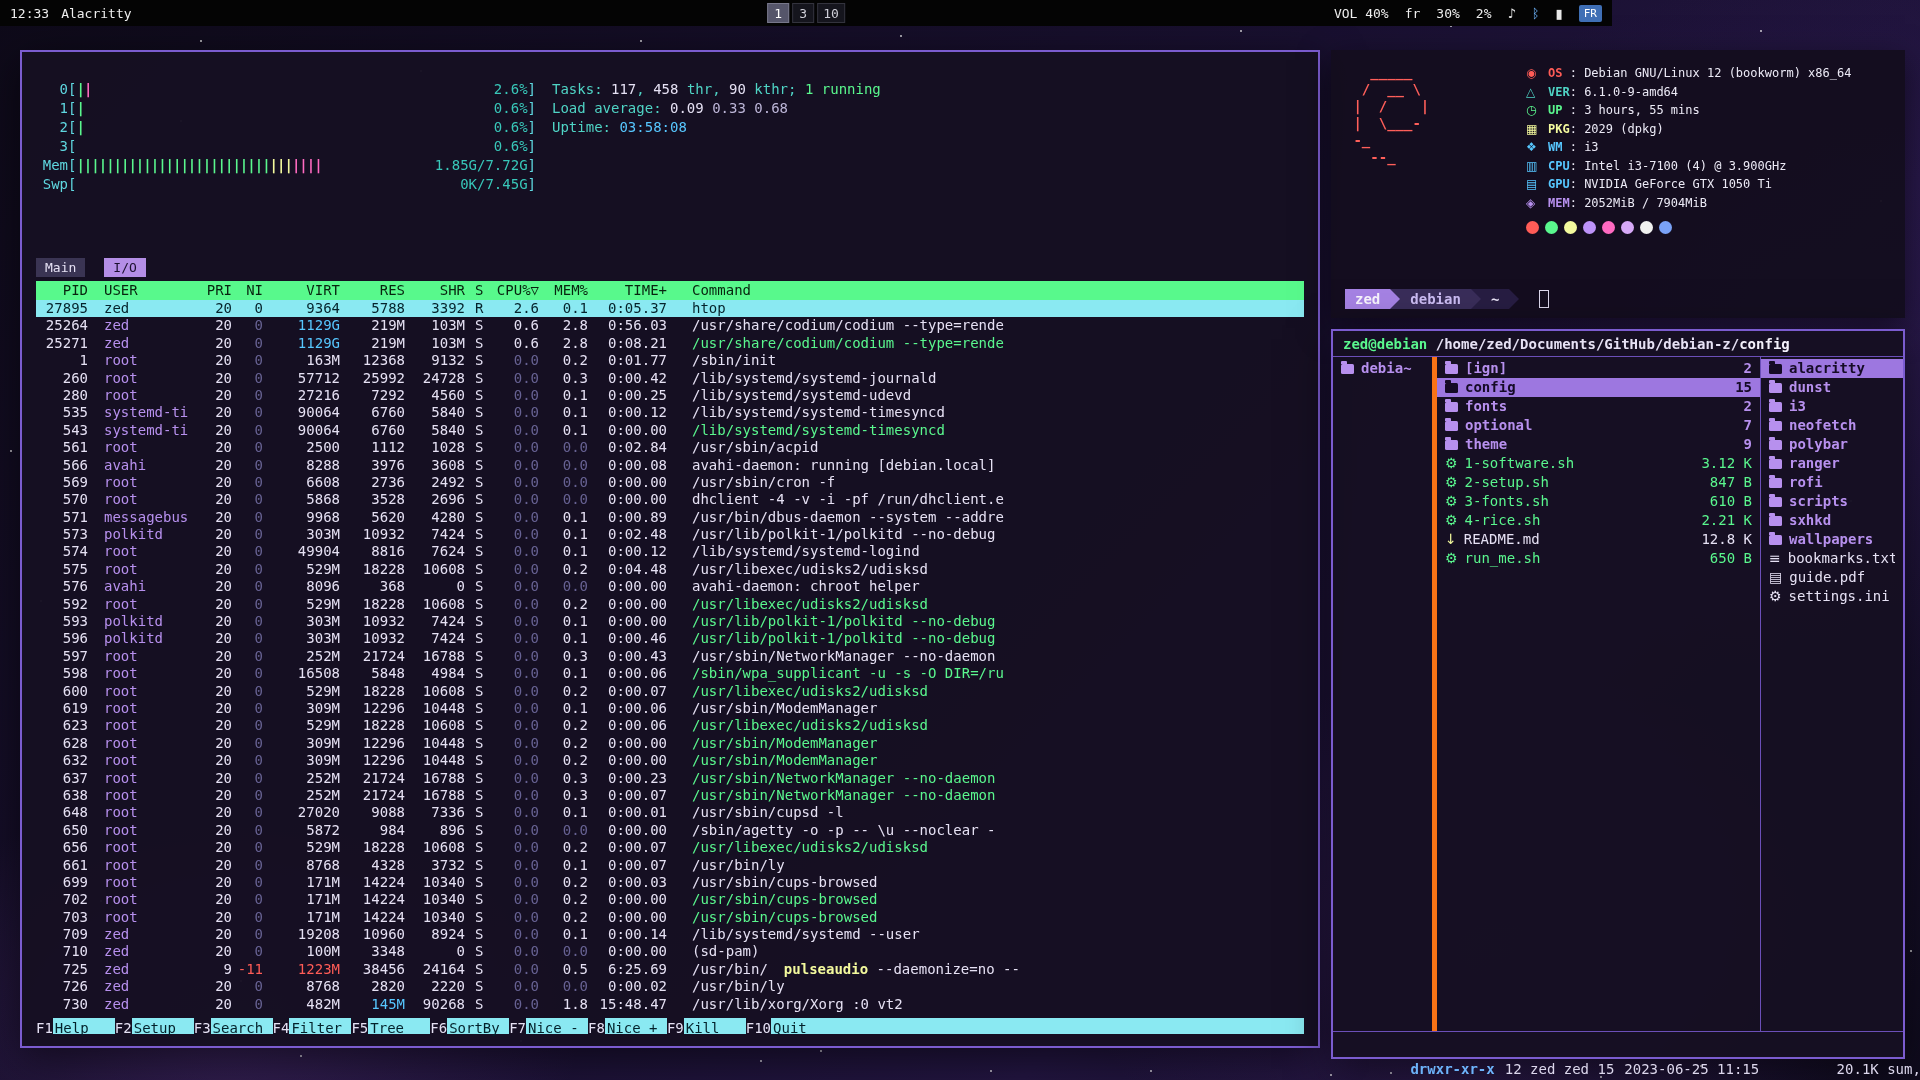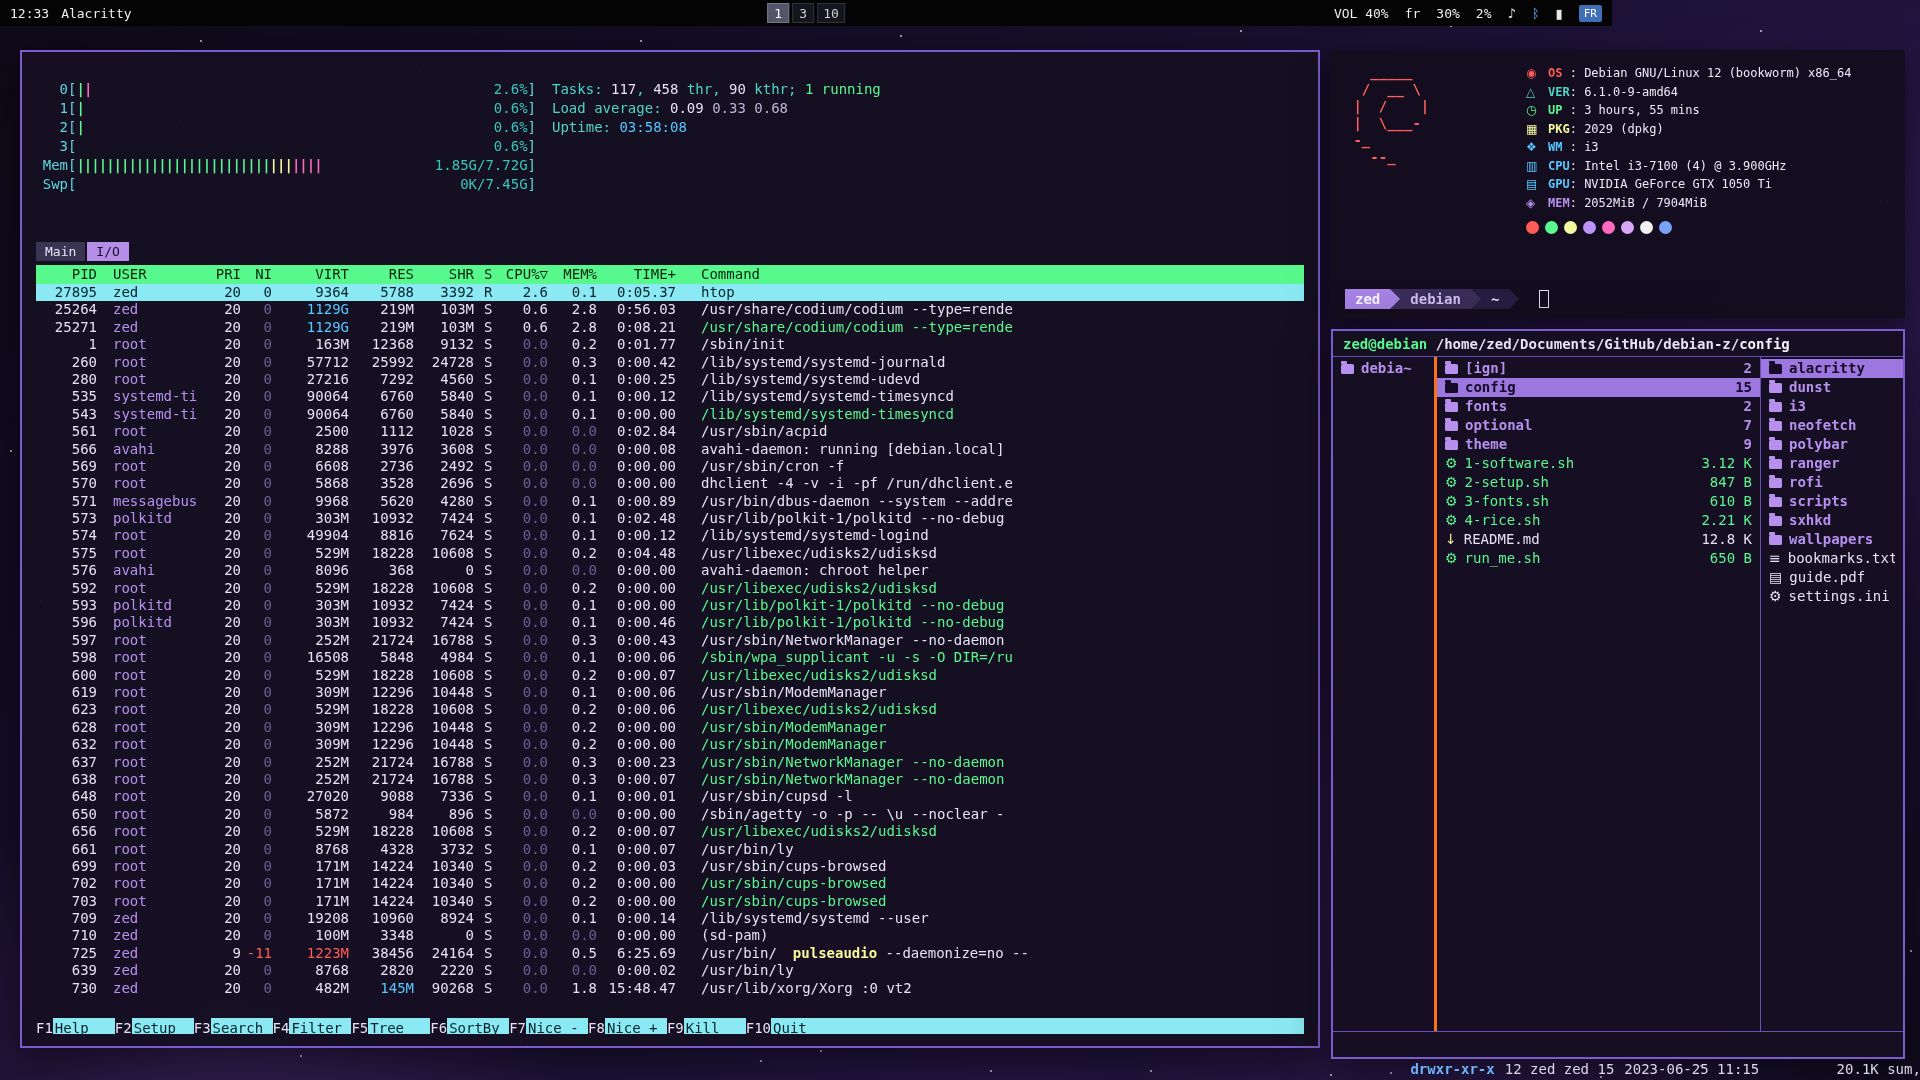--- a/index.html
+++ b/index.html
@@ -52,27 +52,27 @@
   .m-bars { font-weight:bold; letter-spacing:-1px; }
   .m-pct { color:#38c7b9; }
   .bar-green { color:#5af78e; } .bar-yellow { color:#f3f99d; } .bar-magenta { color:#ff6ac1; }
   .info-col { display:flex; flex-direction:column; }
   .info-line { height:19px; line-height:19px; white-space:pre; }
   .c-label { color:#4fd4c5; } .c-fg { color:#e6e1f4; } .c-dimfg { color:#bdb6d8; }
   .c-green { color:#5af78e; } .c-blue { color:#57c7ff; } .c-red { color:#ff5c57; }
   .c-user { color:#b790ee; } .c-dim { color:#676293; }
   .cmd-hl { color:#f3f99d; font-weight:bold; }
 
-  .tabs { margin-top:48px; display:flex; gap:2px; font-size:13px; }
+  .tabs { margin-top:64px; display:flex; gap:19px; font-size:13px; }
   .tab { padding:0 9px; height:19px; line-height:19px; cursor:default; }
   .tab-main { background:#3a3453; color:#e6e1f4; }
   .tab-io { background:#b48ee6; color:#1b0f2e; }
 
   .phead, .prow { display:grid; white-space:pre; overflow:hidden;
-    grid-template-columns:52px 108px 36px 31px 77px 65px 60px 24px 50px 49px 79px 1fr;padding-left:9px; }
+    grid-template-columns:52px 108px 36px 31px 77px 65px 60px 24px 50px 49px 79px 1fr; }
   .phead { margin-top:4px; height:19px; line-height:19px; background:#58f98c; color:#08240f; font-size:14px; }
   .rows { flex:1; overflow:hidden; }
   .prow { height:17.4px; line-height:17.4px; font-size:14px; }
   .prow.sel { background:#8ae9f2; }
   .prow.sel span { color:#05232b !important; }
   .phead span:nth-child(1), .prow span:nth-child(1),
   .phead span:nth-child(3), .prow span:nth-child(3),
   .phead span:nth-child(4), .prow span:nth-child(4),
   .phead span:nth-child(5), .prow span:nth-child(5),
   .phead span:nth-child(6), .prow span:nth-child(6),
@@ -106,21 +106,21 @@
   .ptriwrap { width:10px; height:20px; }
   .ptri { width:0; height:0; border-top:10px solid transparent; border-bottom:10px solid transparent;
     border-left:10px solid; display:block; }
   .pcursor { width:10px; height:18px; border:1px solid #dcd7ec; margin-left:20px; }
 
   
   .rtitle { padding:5px 10px 4px 10px; font-size:14px; font-weight:bold; white-space:pre; overflow:hidden; }
   .rt-user { color:#5af78e; } .rt-path { color:#e6e1f4; } .rt-cur { color:#f4f1fb; }
   .rcols { flex:1; display:flex; border-top:1px solid #6b4fb8; border-bottom:1px solid #6b4fb8; overflow:hidden; }
   .rcol { padding-top:2px; overflow:hidden; }
-  .rcol1 { width:104px; border-right:3px solid #f97316; }
+  .rcol1 { width:104px; border-right:5px solid #f97316; }
   .rcol2 { width:324px; border-right:1px solid #6b4fb8; }
   .rcol3 { flex:1; }
   .fitem { display:flex; height:19px; line-height:19px; font-size:14px; padding:0 8px; align-items:center;
     white-space:pre; cursor:default; }
   .ficon { font-family:"DejaVu Sans", sans-serif; margin-right:7px; flex:none; }
   .fic-folder { display:inline-block; width:13px; height:10px; background:currentColor; border-radius:1.5px;
     position:relative; margin-right:7px; flex:none; }
   .fic-folder::before { content:""; position:absolute; top:-3px; left:0; width:6px; height:3px;
     background:currentColor; border-radius:1px 1px 0 0; }
   .ft-dir { color:#b790ee; font-weight:bold; }
@@ -220,21 +220,21 @@
         <div class="prow"><span class="c-fg">648</span><span class="c-user">root</span><span class="c-fg">20</span><span class="c-dim">0</span><span class="c-fg">27020</span><span class="c-fg">9088</span><span class="c-fg">7336</span><span class="c-fg">S</span><span class="c-dim">0.0</span><span class="c-fg">0.1</span><span class="c-fg">0:00.01</span><span class="c-fg">/usr/sbin/cupsd -l</span></div>
         <div class="prow"><span class="c-fg">650</span><span class="c-user">root</span><span class="c-fg">20</span><span class="c-dim">0</span><span class="c-fg">5872</span><span class="c-fg">984</span><span class="c-fg">896</span><span class="c-fg">S</span><span class="c-dim">0.0</span><span class="c-dim">0.0</span><span class="c-fg">0:00.00</span><span class="c-fg">/sbin/agetty -o -p -- \u --noclear -</span></div>
         <div class="prow"><span class="c-fg">656</span><span class="c-user">root</span><span class="c-fg">20</span><span class="c-dim">0</span><span class="c-fg">529M</span><span class="c-fg">18228</span><span class="c-fg">10608</span><span class="c-fg">S</span><span class="c-dim">0.0</span><span class="c-fg">0.2</span><span class="c-fg">0:00.07</span><span class="c-green">/usr/libexec/udisks2/udisksd</span></div>
         <div class="prow"><span class="c-fg">661</span><span class="c-user">root</span><span class="c-fg">20</span><span class="c-dim">0</span><span class="c-fg">8768</span><span class="c-fg">4328</span><span class="c-fg">3732</span><span class="c-fg">S</span><span class="c-dim">0.0</span><span class="c-fg">0.1</span><span class="c-fg">0:00.07</span><span class="c-fg">/usr/bin/ly</span></div>
         <div class="prow"><span class="c-fg">699</span><span class="c-user">root</span><span class="c-fg">20</span><span class="c-dim">0</span><span class="c-fg">171M</span><span class="c-fg">14224</span><span class="c-fg">10340</span><span class="c-fg">S</span><span class="c-dim">0.0</span><span class="c-fg">0.2</span><span class="c-fg">0:00.03</span><span class="c-fg">/usr/sbin/cups-browsed</span></div>
         <div class="prow"><span class="c-fg">702</span><span class="c-user">root</span><span class="c-fg">20</span><span class="c-dim">0</span><span class="c-fg">171M</span><span class="c-fg">14224</span><span class="c-fg">10340</span><span class="c-fg">S</span><span class="c-dim">0.0</span><span class="c-fg">0.2</span><span class="c-fg">0:00.00</span><span class="c-green">/usr/sbin/cups-browsed</span></div>
         <div class="prow"><span class="c-fg">703</span><span class="c-user">root</span><span class="c-fg">20</span><span class="c-dim">0</span><span class="c-fg">171M</span><span class="c-fg">14224</span><span class="c-fg">10340</span><span class="c-fg">S</span><span class="c-dim">0.0</span><span class="c-fg">0.2</span><span class="c-fg">0:00.00</span><span class="c-green">/usr/sbin/cups-browsed</span></div>
         <div class="prow"><span class="c-fg">709</span><span class="c-user">zed</span><span class="c-fg">20</span><span class="c-dim">0</span><span class="c-fg">19208</span><span class="c-fg">10960</span><span class="c-fg">8924</span><span class="c-fg">S</span><span class="c-dim">0.0</span><span class="c-fg">0.1</span><span class="c-fg">0:00.14</span><span class="c-fg">/lib/systemd/systemd --user</span></div>
         <div class="prow"><span class="c-fg">710</span><span class="c-user">zed</span><span class="c-fg">20</span><span class="c-dim">0</span><span class="c-fg">100M</span><span class="c-fg">3348</span><span class="c-fg">0</span><span class="c-fg">S</span><span class="c-dim">0.0</span><span class="c-dim">0.0</span><span class="c-fg">0:00.00</span><span class="c-fg">(sd-pam)</span></div>
         <div class="prow"><span class="c-fg">725</span><span class="c-user">zed</span><span class="c-fg">9</span><span class="c-red">-11</span><span class="c-red">1223M</span><span class="c-fg">38456</span><span class="c-fg">24164</span><span class="c-fg">S</span><span class="c-dim">0.0</span><span class="c-fg">0.5</span><span class="c-fg">6:25.69</span><span class="c-fg"><span class="c-fg">/usr/bin/</span><span class="cmd-hl">pulseaudio</span><span class="c-fg"> --daemonize=no --</span></span></div>
-        <div class="prow"><span class="c-fg">639</span><span class="c-user">zed</span><span class="c-fg">20</span><span class="c-dim">0</span><span class="c-fg">8768</span><span class="c-fg">2820</span><span class="c-fg">2220</span><span class="c-fg">S</span><span class="c-dim">0.0</span><span class="c-dim">0.0</span><span class="c-fg">0:00.02</span><span class="c-fg">/usr/bin/ly</span></div>
+        <div class="prow"><span class="c-fg">726</span><span class="c-user">zed</span><span class="c-fg">20</span><span class="c-dim">0</span><span class="c-fg">8768</span><span class="c-fg">2820</span><span class="c-fg">2220</span><span class="c-fg">S</span><span class="c-dim">0.0</span><span class="c-dim">0.0</span><span class="c-fg">0:00.02</span><span class="c-fg">/usr/bin/ly</span></div>
         <div class="prow"><span class="c-fg">730</span><span class="c-user">zed</span><span class="c-fg">20</span><span class="c-dim">0</span><span class="c-fg">482M</span><span class="c-blue">145M</span><span class="c-fg">90268</span><span class="c-fg">S</span><span class="c-dim">0.0</span><span class="c-fg">1.8</span><span class="c-fg">15:48.47</span><span class="c-fg">/usr/lib/xorg/Xorg :0 vt2</span></div>
       </div>
     <div class="fkeys">
         <span class="fkey">
           <span class="fkey-key">F1</span>
           <span class="fkey-label">Help</span>
         </span>
         <span class="fkey">
           <span class="fkey-key">F2</span>
           <span class="fkey-label">Setup</span>

